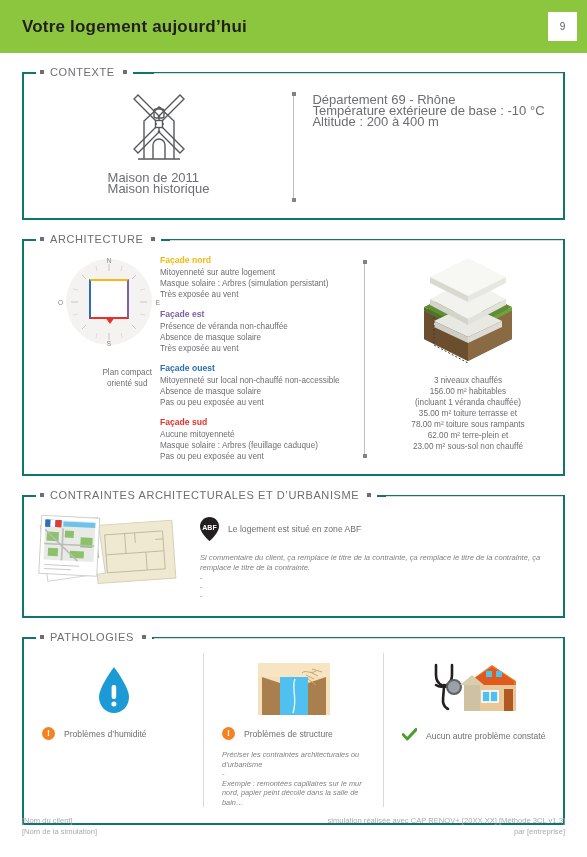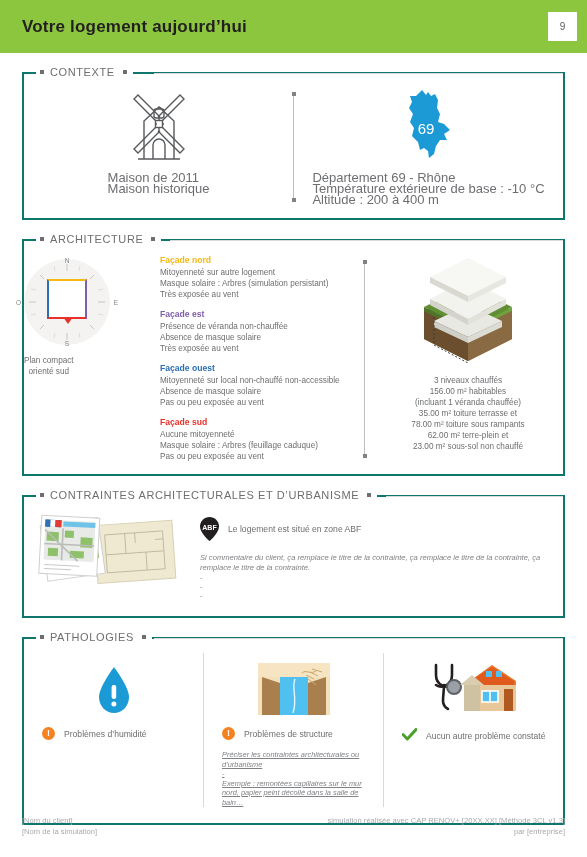--- a/index.html
+++ b/index.html
@@ -87,21 +87,21 @@
   .vsep-ctx { width:1px; height:110px; background:#bcbec0; position:relative; }
   .vsep-ctx::before, .vsep-ctx::after {
     content:""; position:absolute; left:-1.5px; width:4px; height:4px; background:#808285;
   }
   .vsep-ctx::before { top:0; } .vsep-ctx::after { bottom:0; }
 
   
   #panel-architecture .body {
     display:flex; padding: 14px 0 12px 0;
   }
-  .arch-left { width: 128px; display:flex; flex-direction:column; align-items:flex-start; padding-top:4px; }
+  .arch-left { width: 128px; display:flex; flex-direction:column; align-items:flex-end; padding-top:4px;gap:12px; }
   .compass { position: relative; width: 86px; height: 86px; }
   .compass-circle {
     position:absolute; inset:0; border-radius:50%;
     background:#f4f3f1;
   }
   .compass-ticks { position:absolute; inset:0; }
   .compass-sq {
     position:absolute; left:23px; top:20px; width:40px; height:40px;
     background:#fff;
     border-top:2px solid #f5b912;
@@ -152,21 +152,21 @@
   #panel-pathologies .body { display:flex; padding: 14px 0 16px 0; align-items:stretch; }
   .path-col { flex:1; display:flex; flex-direction:column; align-items:center; padding: 0 14px; }
   .path-icon { height: 62px; display:flex; align-items:flex-end; justify-content:center; }
   .path-row { display:flex; align-items:center; gap:9px; margin-top: 12px; align-self:flex-start; padding-left: 4px;}
   .path-label { font-size:8.6px; color:#6d6e71; }
   .badge-warn {
     width:13px; height:13px; border-radius:50%; background:#f58220; flex:none;
     color:#fff; font-size:9px; font-weight:bold; display:flex; align-items:center; justify-content:center;
     line-height:1;
   }
-  .path-note { font-size:7.4px; line-height:9.5px; font-style:italic; color:#808285; margin-top:10px; align-self:flex-start; padding-left:4px;text-decoration:underline;}
+  .path-note { font-size:7.4px; line-height:9.5px; font-style:italic; color:#808285; margin-top:10px; align-self:flex-start; padding-left:4px;}
   .vsep-path { width:1px; background:#d9d9d9; align-self:stretch; }
 
   
   .footer {
     position:absolute; left:22px; right:22px; bottom: 20px;
     display:flex; justify-content:space-between;
     font-size:7.6px; line-height:11px; color:#a7a9ac;
   }
   .footer-right { text-align:right; }
 </style>
@@ -213,28 +213,20 @@
           <div>Maison de 2011</div>
           <div>Maison historique</div>
         </div>
       </div>
 
       <div class="vsep-wrap">
         <div class="vsep-ctx"></div>
       </div>
 
       <div class="ctx-col">
-        <div class="ctx-icon">
-          <svg width="62" height="78" viewBox="0 0 62 78">
-            <path fill="#1b9ad6" d="M24,2 L28,7 L30,4 L33,8 L37,6 L40,12 L39,20 L42,26 L40,34
-              L46,36 L52,42 L46,46 L49,52 L42,52 L38,58 L36,66 L31,70 L30,63 L26,60
-              L22,62 L20,54 L14,48 L16,40 L12,34 L15,26 L11,20 L14,14 L12,8 L18,8 Z"></path>
-            <text x="28" y="46" fill="#ffffff" font-family="Liberation Sans, sans-serif" font-size="15" text-anchor="middle">69</text>
-          </svg>
-        </div>
         <div class="ctx-text">
           <div>Département 69 - Rhône</div>
           <div>Température extérieure de base : -10 °C</div>
           <div>Altitude : 200 à 400 m</div>
         </div>
       </div>
     </div>
   </div>
 
   <div class="panel" id="panel-architecture">

